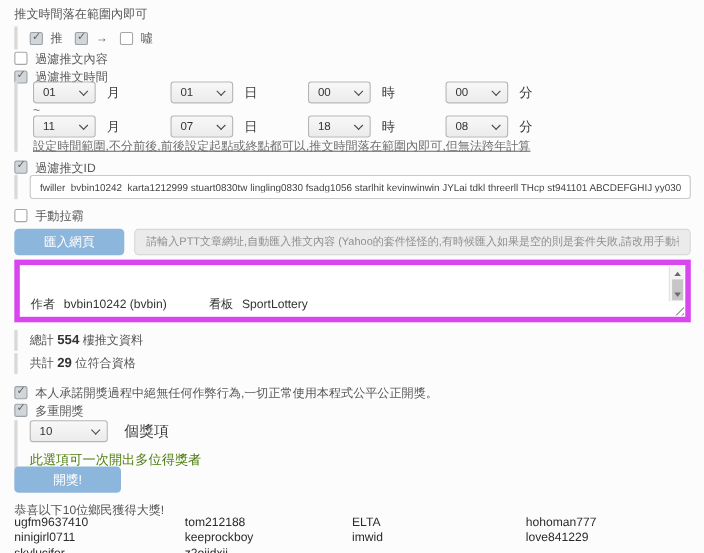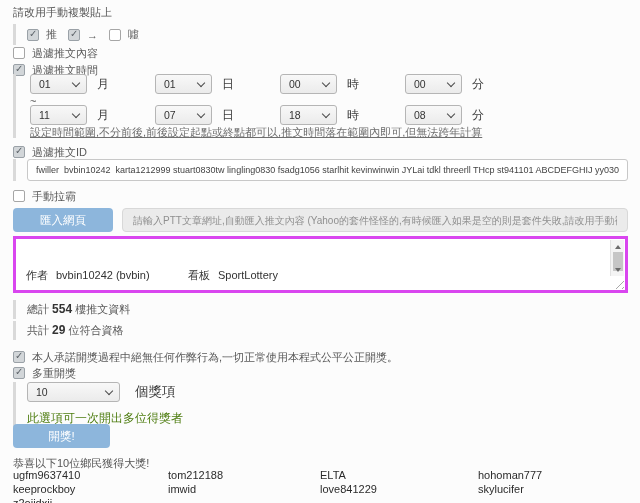--- a/index.html
+++ b/index.html
@@ -44,21 +44,21 @@
   #import-row { top:208px; width:615px; height:24px; display:flex; gap:9px;justify-content:center; }
   .btn { background:#8db6dc; color:#fff; border:none; border-radius:4px; font-size:11.5px;
          display:flex; align-items:center; justify-content:center; cursor:pointer;
          font-family:"Liberation Sans",sans-serif; }
   #import-btn { width:100px; height:24px; }
   .url-input { flex:1; height:24px; background:#ebebeb; border:1px solid #d8d8d8; border-radius:4px;
                padding:0 10px; font-size:10px; color:#555; font-family:"Liberation Sans",sans-serif; }
   .url-input::placeholder { color:#8f8f8f; }
 
   
-  #post-box { top:236px; width:615px; height:57px; border:3px solid #d946ef; background:#fff; }
+  #post-box { top:236px; width:615px; height:57px; border:5px solid #d946ef; background:#fff; }
   .post-lines { position:absolute; inset:0 16px 0 0; padding:4px 0 0 10px; overflow:hidden;
                 color:#333; font-size:11px; line-height:13px; white-space:pre; }
   .pline1 { display:flex; }
   .pl-author { width:162px; }
   .plabel { color:#333; margin-right:8px; }
   .sbar { position:absolute; top:1px; right:1px; bottom:14px; width:14px; background:#f4f4f4;
           border-left:1px solid #e2e2e2; }
   .sb-up, .sb-down { position:absolute; left:0; width:14px; height:11px;
           display:flex; align-items:center; justify-content:center; }
   .sb-up { top:1px; } .sb-down { bottom:1px; }
@@ -71,38 +71,38 @@
           background:repeating-linear-gradient(135deg,transparent 0 3px,#a8a8a8 3px 4px);
           clip-path:polygon(100% 0,100% 100%,0 100%); }
 
   
   .stat { color:#585858; padding-top:2px; padding-bottom:2px; }
   .stat b { color:#333; font-size:12px;margin-top:19px; }
 
   
   #multi-block { top:382px; width:400px; }
   .prize-row { display:flex; align-items:center; }
-  .prize-select { width:93px; }
+  .prize-select { width:71px; }
   .prize-suffix { font-size:13.5px; color:#3c3c3c; margin-left:15px; }
   .hint { margin-top:8px; color:#4d7c0f; font-size:12px; }
 
   #draw-btn { top:424px; width:97px; height:24px; }
 
   
   #results-title { top:456px; color:#555; }
   #winners { top:469px; width:615px; display:grid; grid-template-columns:155px 152px 158px 1fr;
              row-gap:2px; color:#2b2b2b; font-size:11px; }
   .winner { height:12px; line-height:12px; }
 </style>
 </head>
 <body>
 
 <div class="page">
 
-  <div class="abs" style="top:5px">請改用手動複製貼上</div>
+  <div class="abs" style="top:5px">推文時間落在範圍內即可</div>
 
   <div class="abs bq" style="top:24px; height:21px; display:flex; align-items:center;">
     <span class="cbrow" style="margin-right:11px">
       <span class="cb checked"></span>
       <span class="lbl">推</span>
     </span>
     <span class="cbrow" style="margin-right:11px">
       <span class="cb checked"></span>
       <span class="lbl">→</span>
     </span>
@@ -261,20 +261,21 @@
   </div>
 
   <button class="btn abs" id="draw-btn">開獎!</button>
 
   <div class="abs" id="results-title">恭喜以下10位鄉民獲得大獎!</div>
   <div class="abs" id="winners">
     <div class="winner">ugfm9637410</div>
     <div class="winner">tom212188</div>
     <div class="winner">ELTA</div>
     <div class="winner">hohoman777</div>
+    <div class="winner">ninigirl0711</div>
     <div class="winner">keeprockboy</div>
     <div class="winner">imwid</div>
     <div class="winner">love841229</div>
     <div class="winner">skylucifer</div>
     <div class="winner">z2oiidxii</div>
   </div>
 
 </div>
 
 </body></html>

